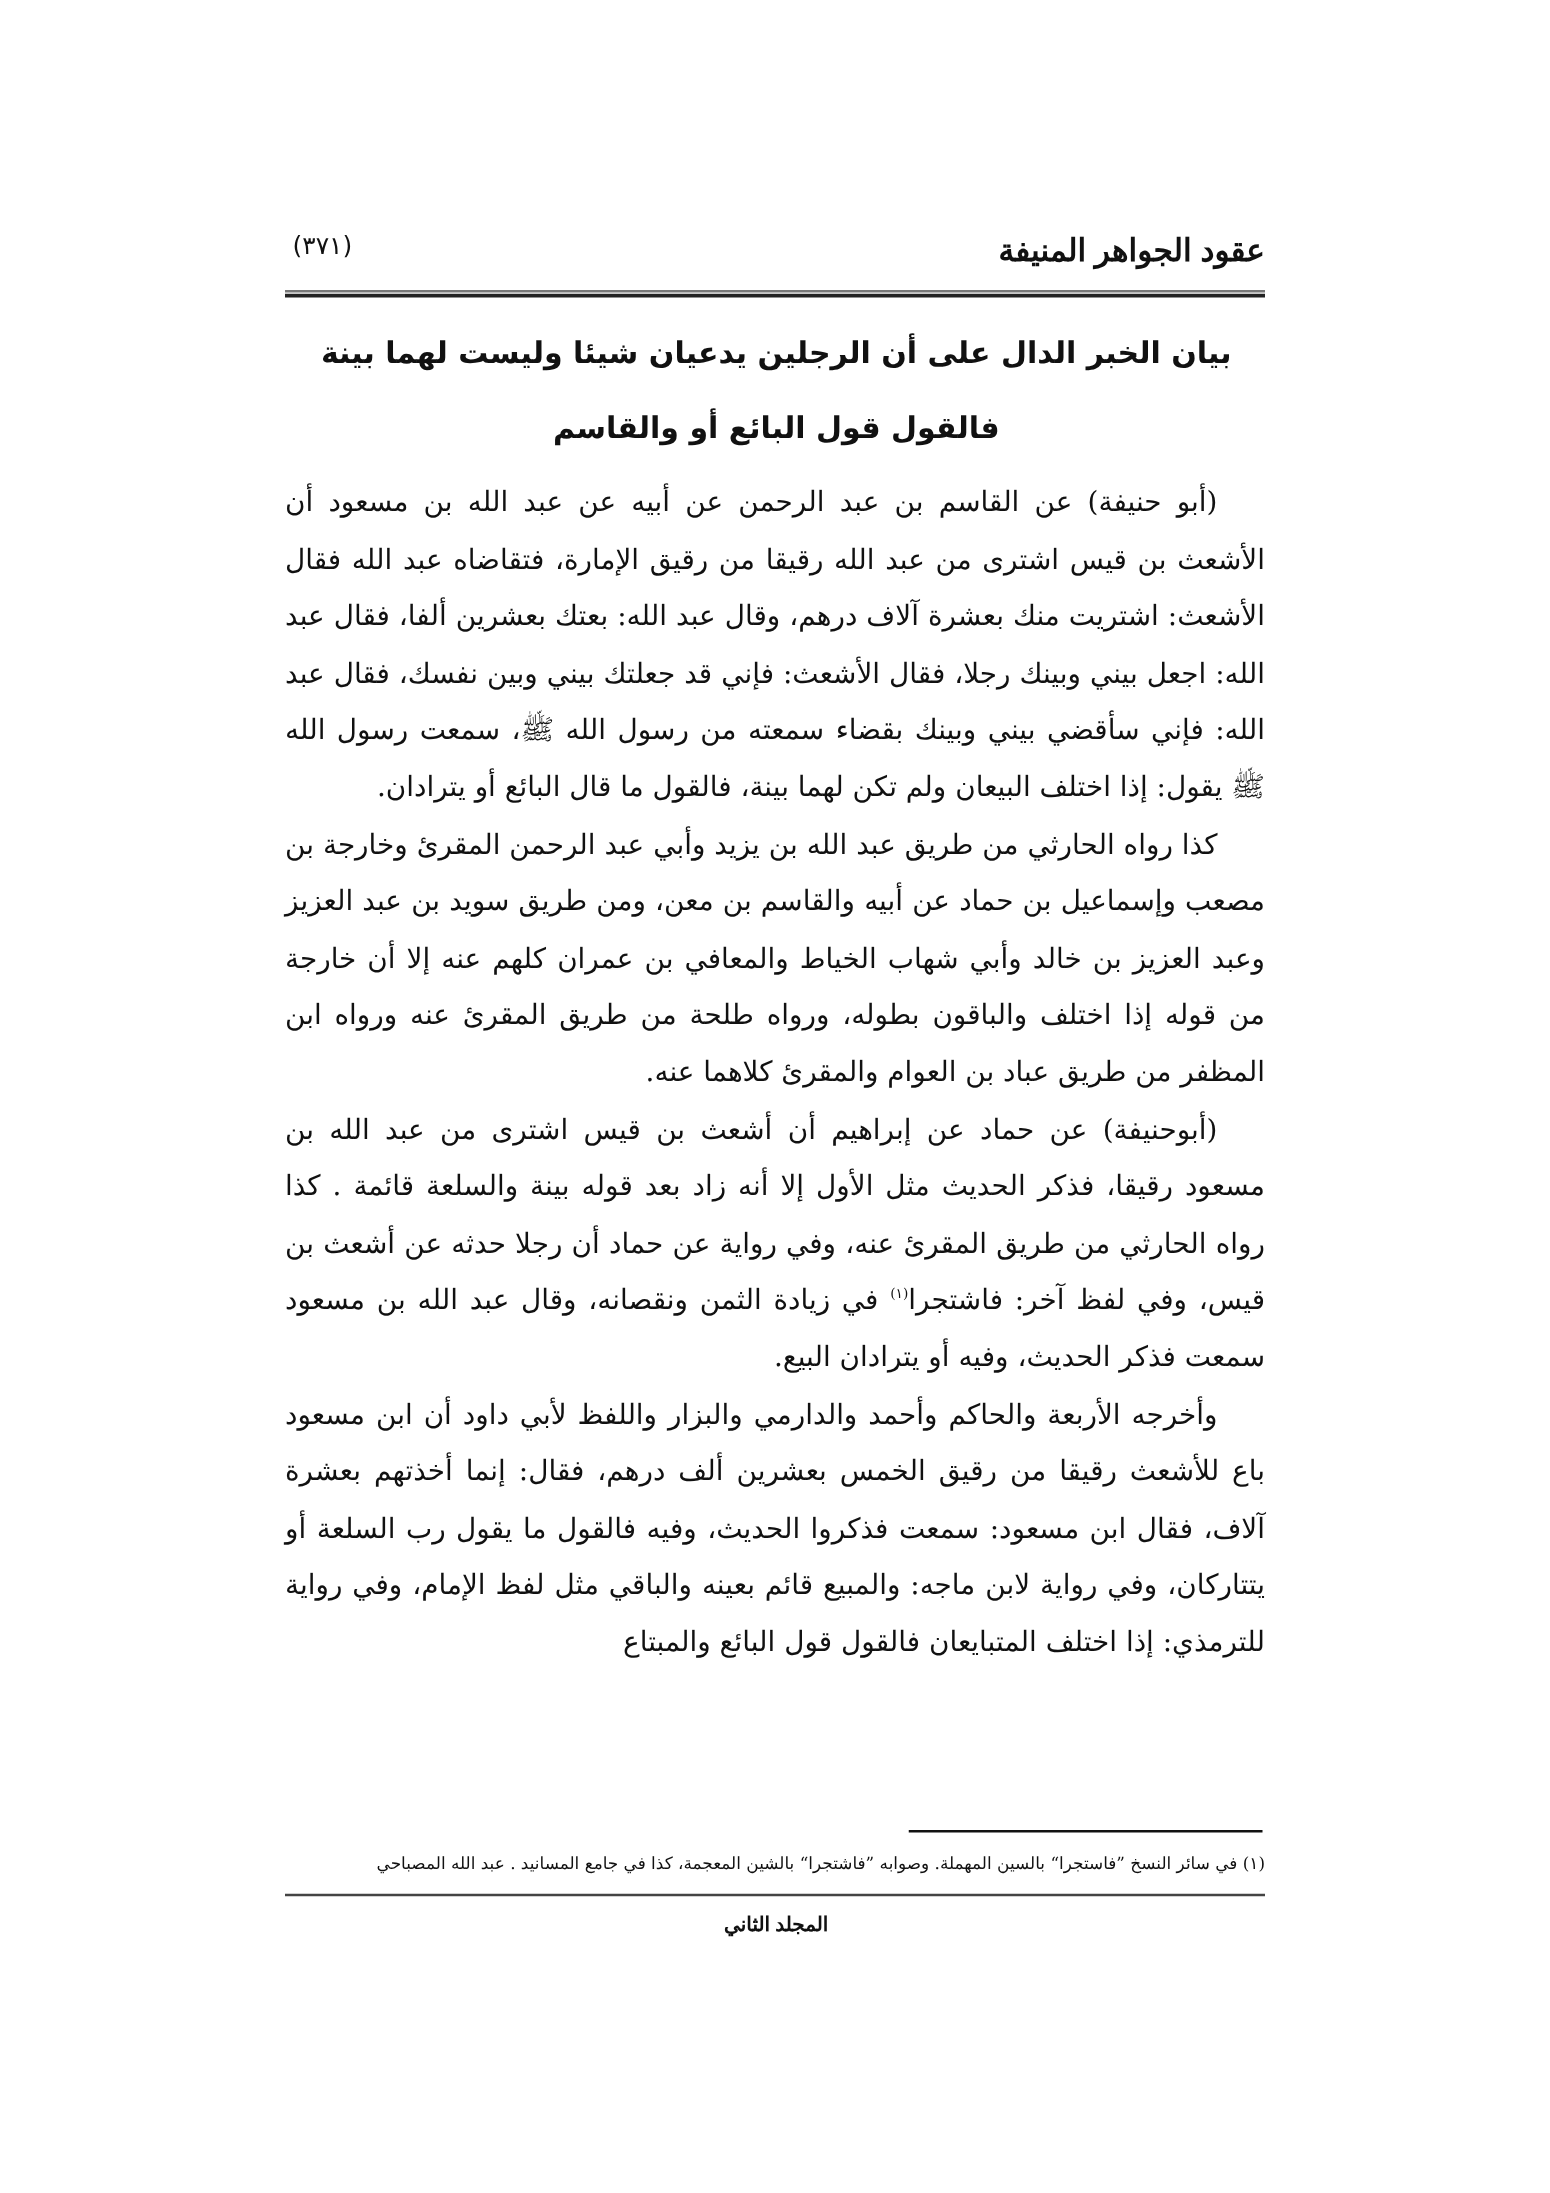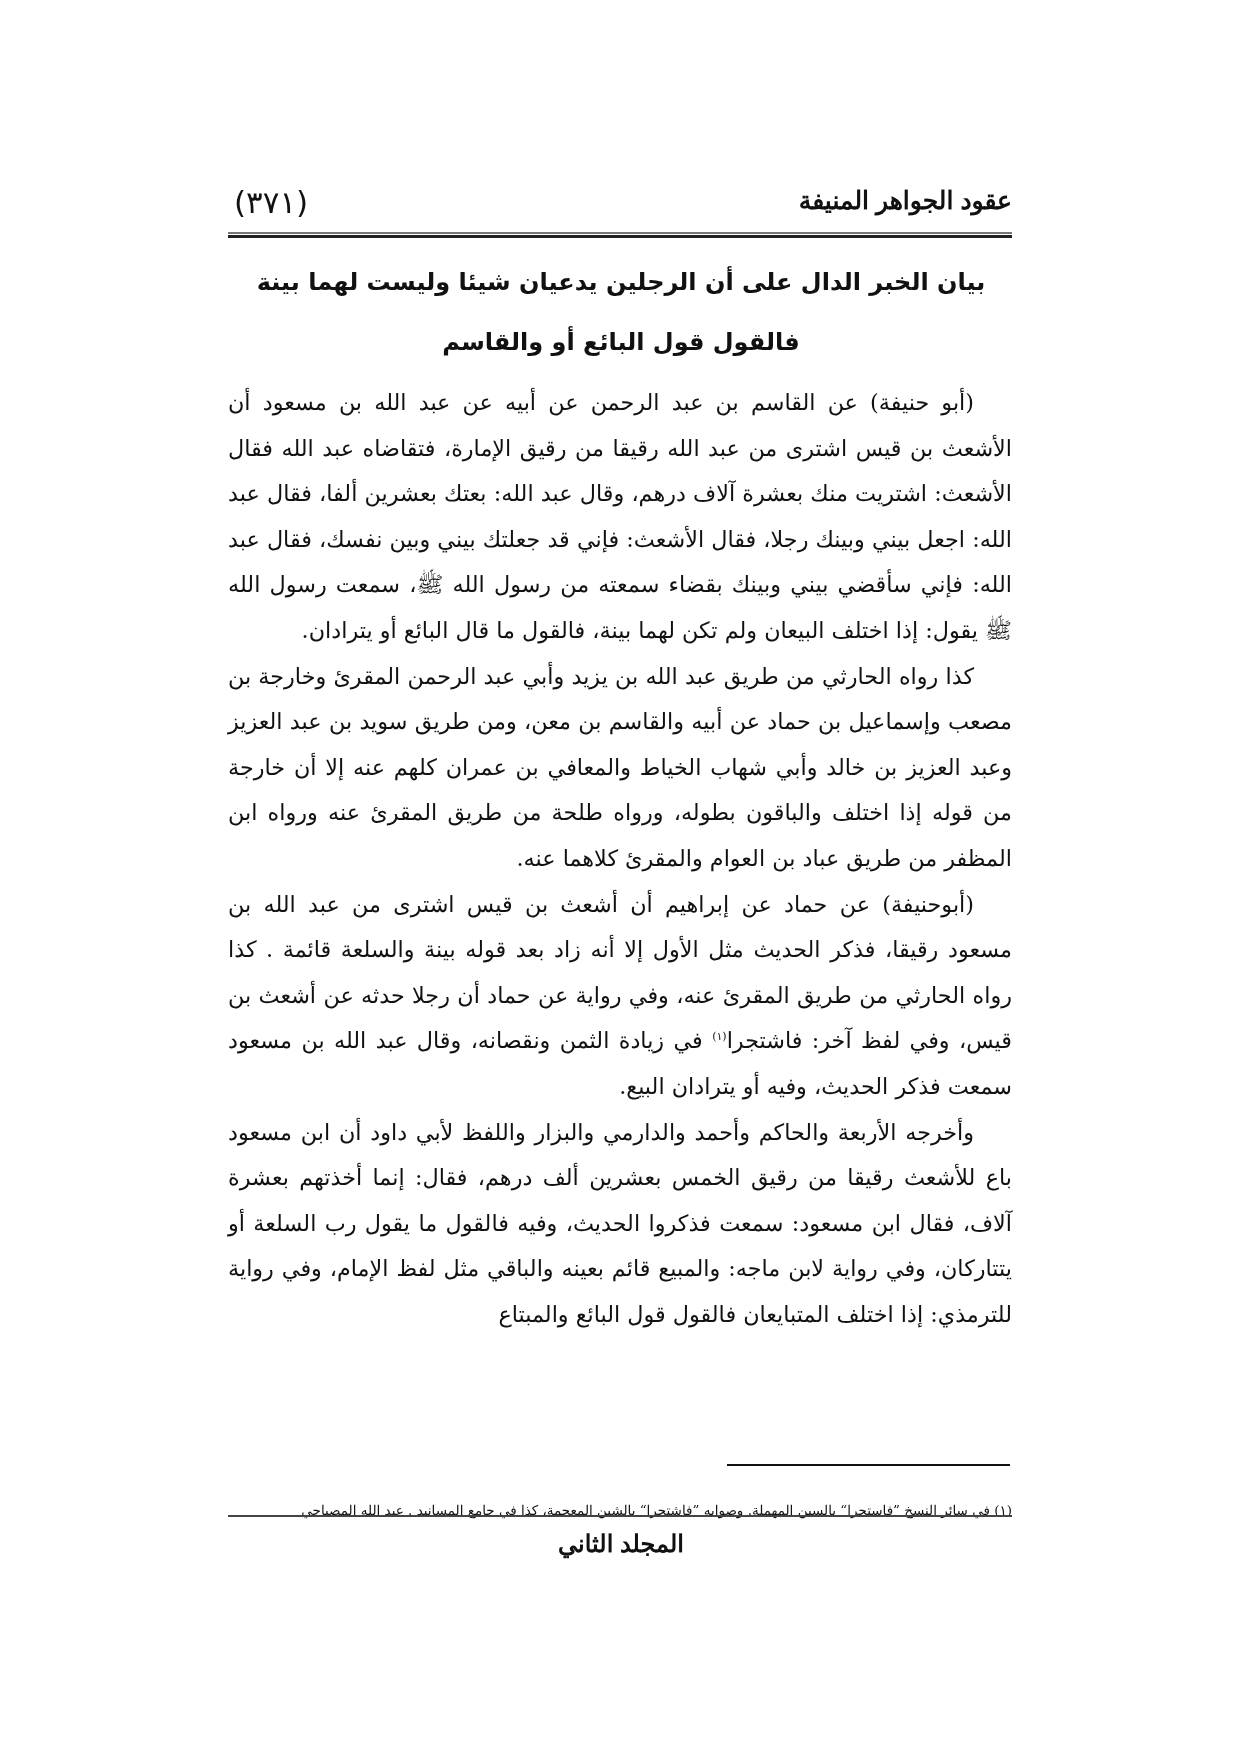--- a/index.html
+++ b/index.html
@@ -2,38 +2,38 @@
 <html><head>
 <meta charset="utf-8">
 <style>
   html, body { margin: 0; padding: 0; background: #ffffff; }
   body { width: 1240px; height: 1754px; position: relative; overflow: hidden; color: #111; }
   .page { position: absolute; left: 0; top: 0; width: 1240px; height: 1754px; }
   .ar { direction: rtl; font-family: "DejaVu Serif", "Liberation Serif", serif; }
 
   .running-header { position: absolute; top: 186px; left: 230px; width: 782px; height: 40px; }
   .book-title { position: absolute; right: 0; top: 0; font-family: Liberation Sans, sans-serif; font-weight: bold; font-size: 25px; direction: rtl; }
-  .page-number { position: absolute; left: 4px; top: -2px; font-family: "DejaVu Sans", sans-serif; font-size: 31px; letter-spacing: 2px; }
+  .page-number { position: absolute; left: 4px; top: -2px; font-family: "DejaVu Sans", sans-serif; font-size: 20px; letter-spacing: 2px; }
 
   .header-rule { position: absolute; left: 228px; width: 784px; top: 232px; height: 6px; }
   .header-rule .thin { height: 2px; background: #777; }
   .header-rule .thick { height: 3px; background: #222; margin-top: 1px; }
 
   .chapter-title { position: absolute; left: 230px; width: 782px; top: 252px; text-align: center; font-family: "DejaVu Sans", sans-serif; font-weight: bold; font-size: 24px; line-height: 60px; direction: rtl; }
 
   .body-text { position: absolute; left: 228px; width: 784px; top: 380px; font-size: 22.3px; line-height: 45.6px; text-align: justify; text-align-last: right; direction: rtl; }
   .body-text p { margin: 0; }
   .body-text p.indent { text-indent: 38px; }
   .sup { font-size: 11px; vertical-align: super; line-height: 0; }
 
   .footnote-rule { position: absolute; left: 727px; width: 283px; top: 1464px; height: 2px; background: #111; }
-  .footnote { position: absolute; left: 228px; width: 784px; top: 1480px; font-size: 13.5px; line-height: 22px; direction: rtl; text-align: right; white-space: nowrap; margin-top: 19px; }
+  .footnote { position: absolute; left: 228px; width: 784px; top: 1480px; font-size: 13.5px; line-height: 22px; direction: rtl; text-align: right; white-space: nowrap; }
   .footnote-bottom-rule { position: absolute; left: 228px; width: 784px; top: 1515px; height: 2px; background: #444; }
 
-  .volume-label { position: absolute; left: 230px; width: 782px; top: 1530px; text-align: center; font-family: Liberation Sans, sans-serif; font-weight: bold; font-size: 24px; direction: rtl; }
+  .volume-label { position: absolute; left: 230px; width: 782px; top: 1530px; text-align: center; font-family: Liberation Serif, serif; font-weight: bold; font-size: 16px; direction: rtl; }
 </style>
 </head>
 <body>
 
 <div class="page">
 
   <div class="running-header">
     <span class="book-title">عقود الجواهر المنيفة</span>
     <span class="page-number">(٣٧١)</span>
   </div>

